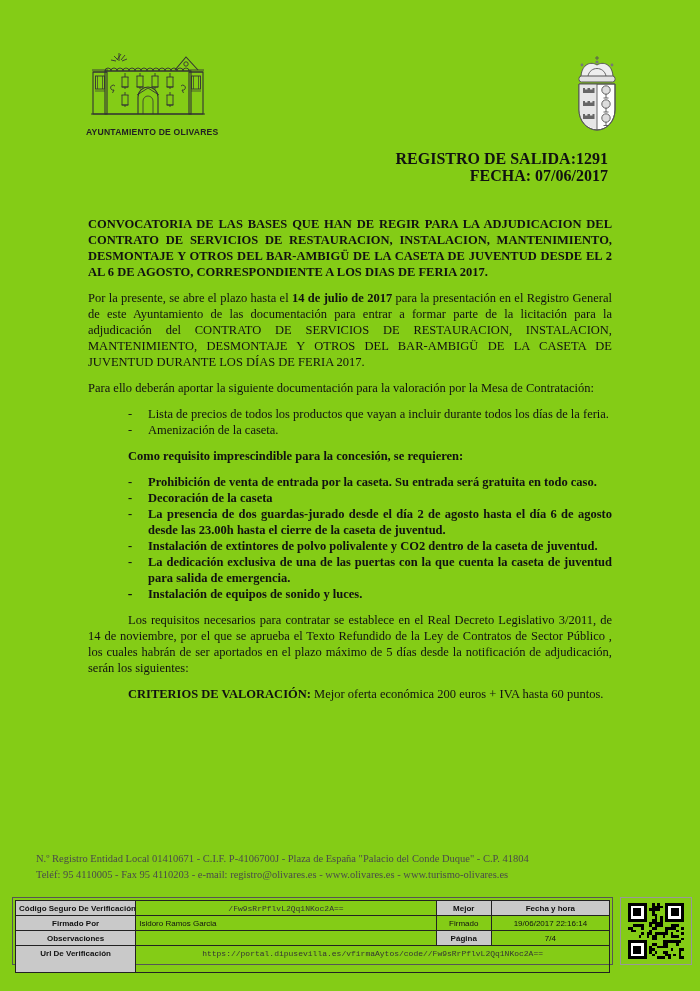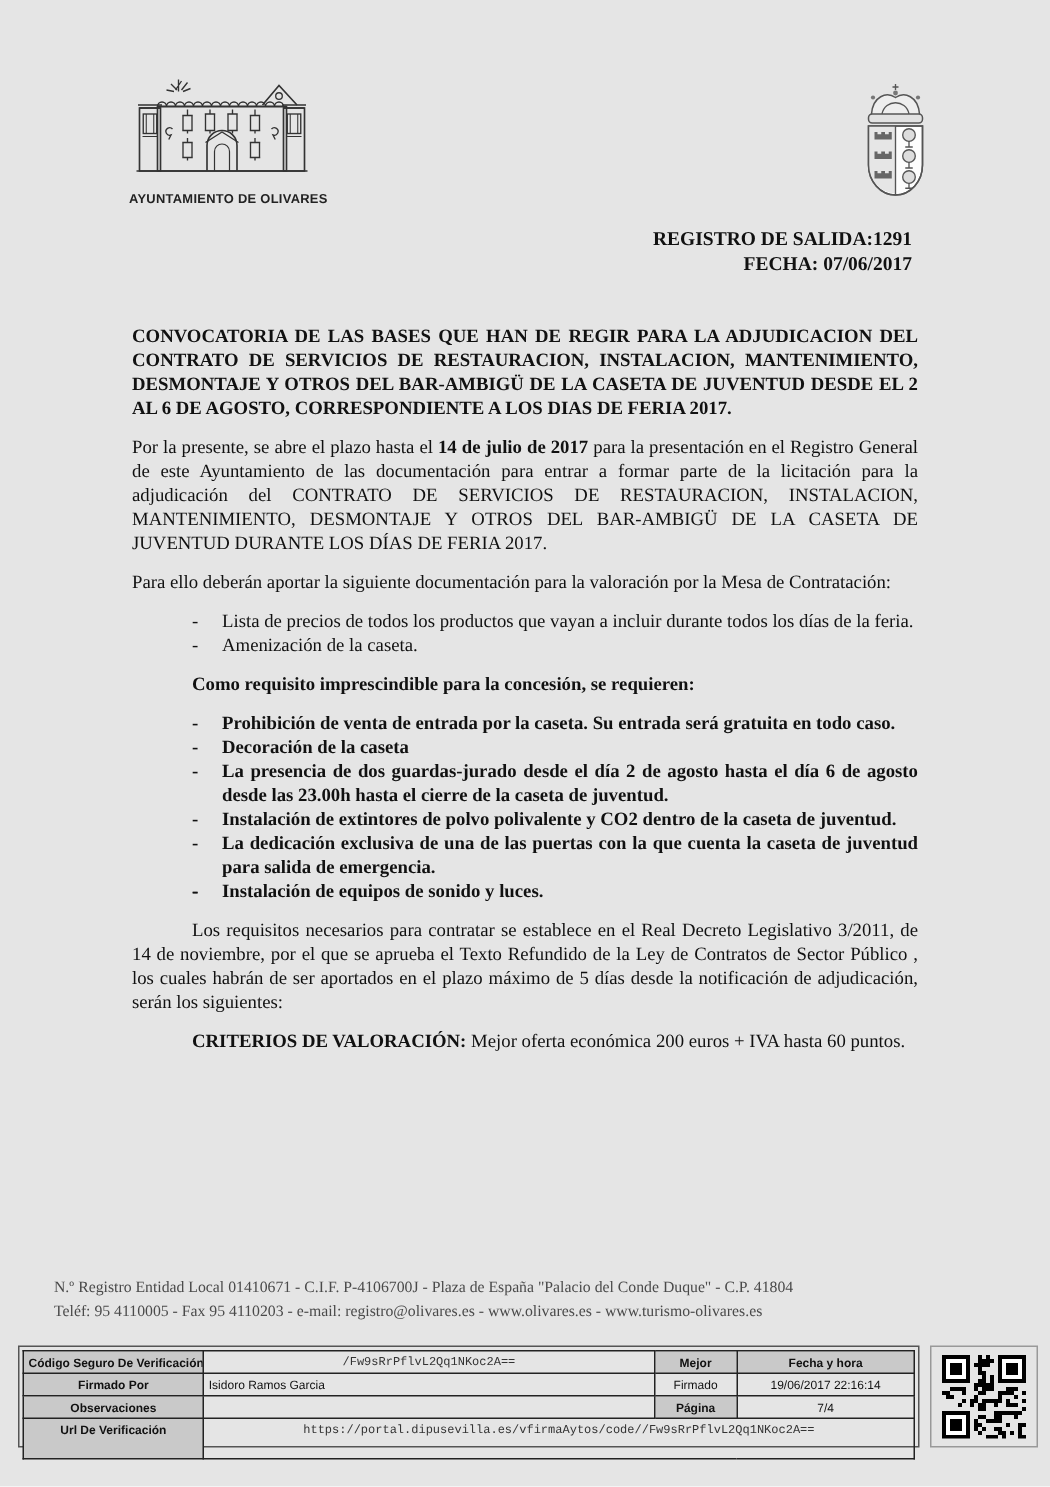--- a/index.html
+++ b/index.html
@@ -1,26 +1,26 @@
 <!DOCTYPE html>
 <html><head>
 <meta charset="utf-8">
 <style>
   html,body{margin:0;padding:0;background:#fff;}
-  .page{position:relative;width:700px;height:991px;background:#e5e5e5;overflow:hidden;
+  .page{position:relative;width:700px;height:991px;background:#84cc16;overflow:hidden;
         font-family:"Liberation Serif","DejaVu Serif",serif;color:#111;}
 
   
   .logo-block{position:absolute;left:86px;top:48px;width:124px;text-align:center;}
   .logo-block svg{display:block;margin:0 auto;}
   .logo-caption{font-family:"Liberation Sans","DejaVu Sans",sans-serif;
                 font-weight:bold;font-size:8.6px;letter-spacing:.2px;color:#222;margin-top:1px;white-space:nowrap;}
   .crest{position:absolute;left:564px;top:52px;}
   .registro{position:absolute;top:150px;right:92px;text-align:right;
-            font-weight:bold;font-size:13px;line-height:17px;}
+            font-weight:bold;font-size:16px;line-height:17px;}
 
   
   .content{position:absolute;left:88px;top:216px;width:524px;font-size:12.5px;line-height:16px;}
   .content p{margin:0 0 10px 0;text-align:justify;}
   .doc-title{font-weight:bold;}
   .indent-first{text-indent:40px;}
   .section-heading{font-weight:bold;margin:0 0 10px 0;padding-left:40px;}
   ul.dash-list{list-style:none;margin:0 0 10px 0;padding:0;}
   ul.dash-list li{position:relative;padding-left:60px;text-align:justify;}
   ul.dash-list .dash{position:absolute;left:40px;top:0;}

